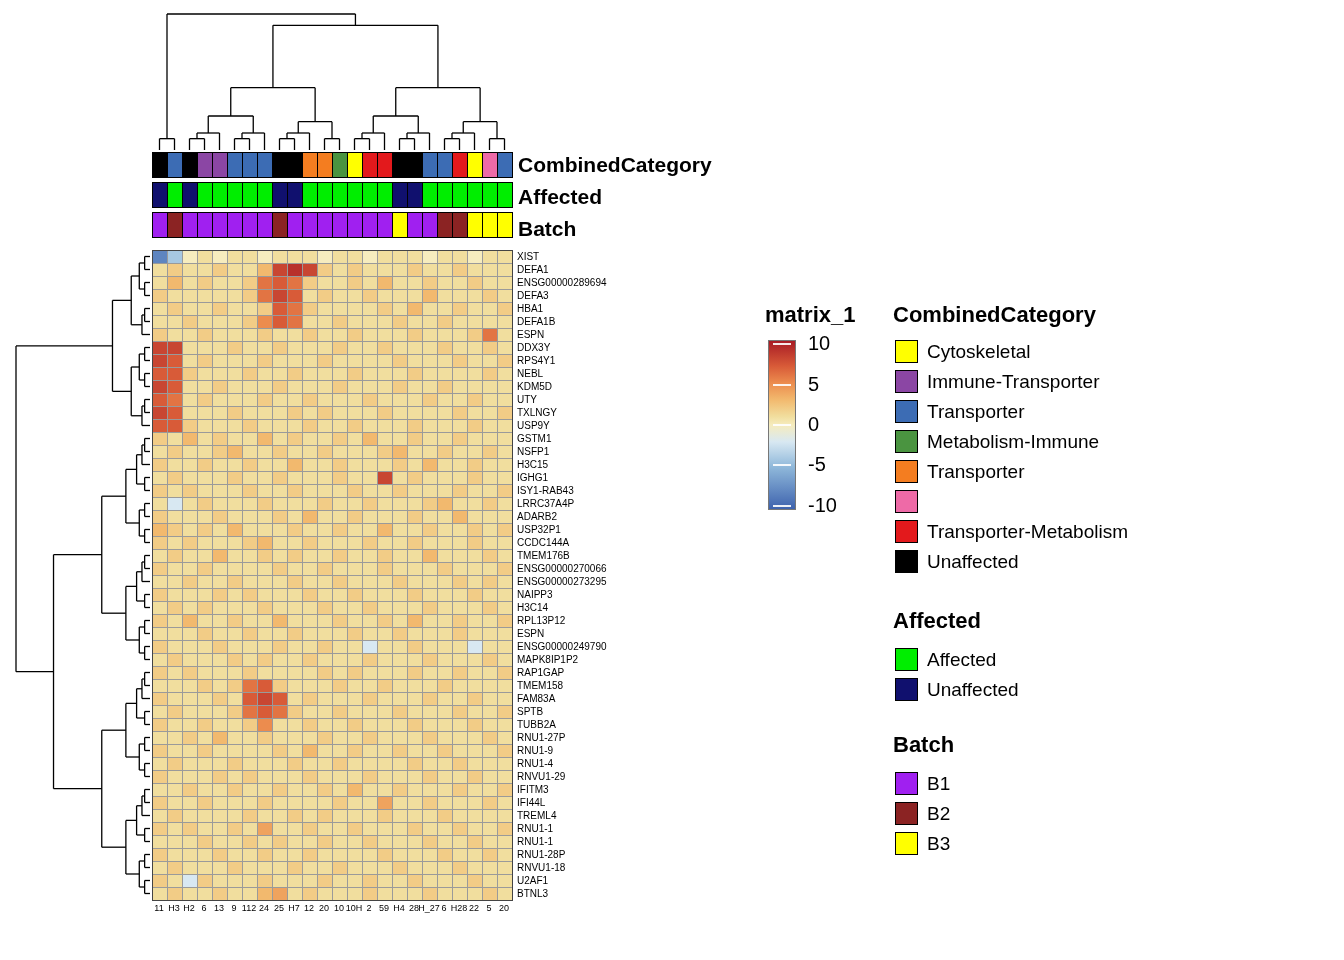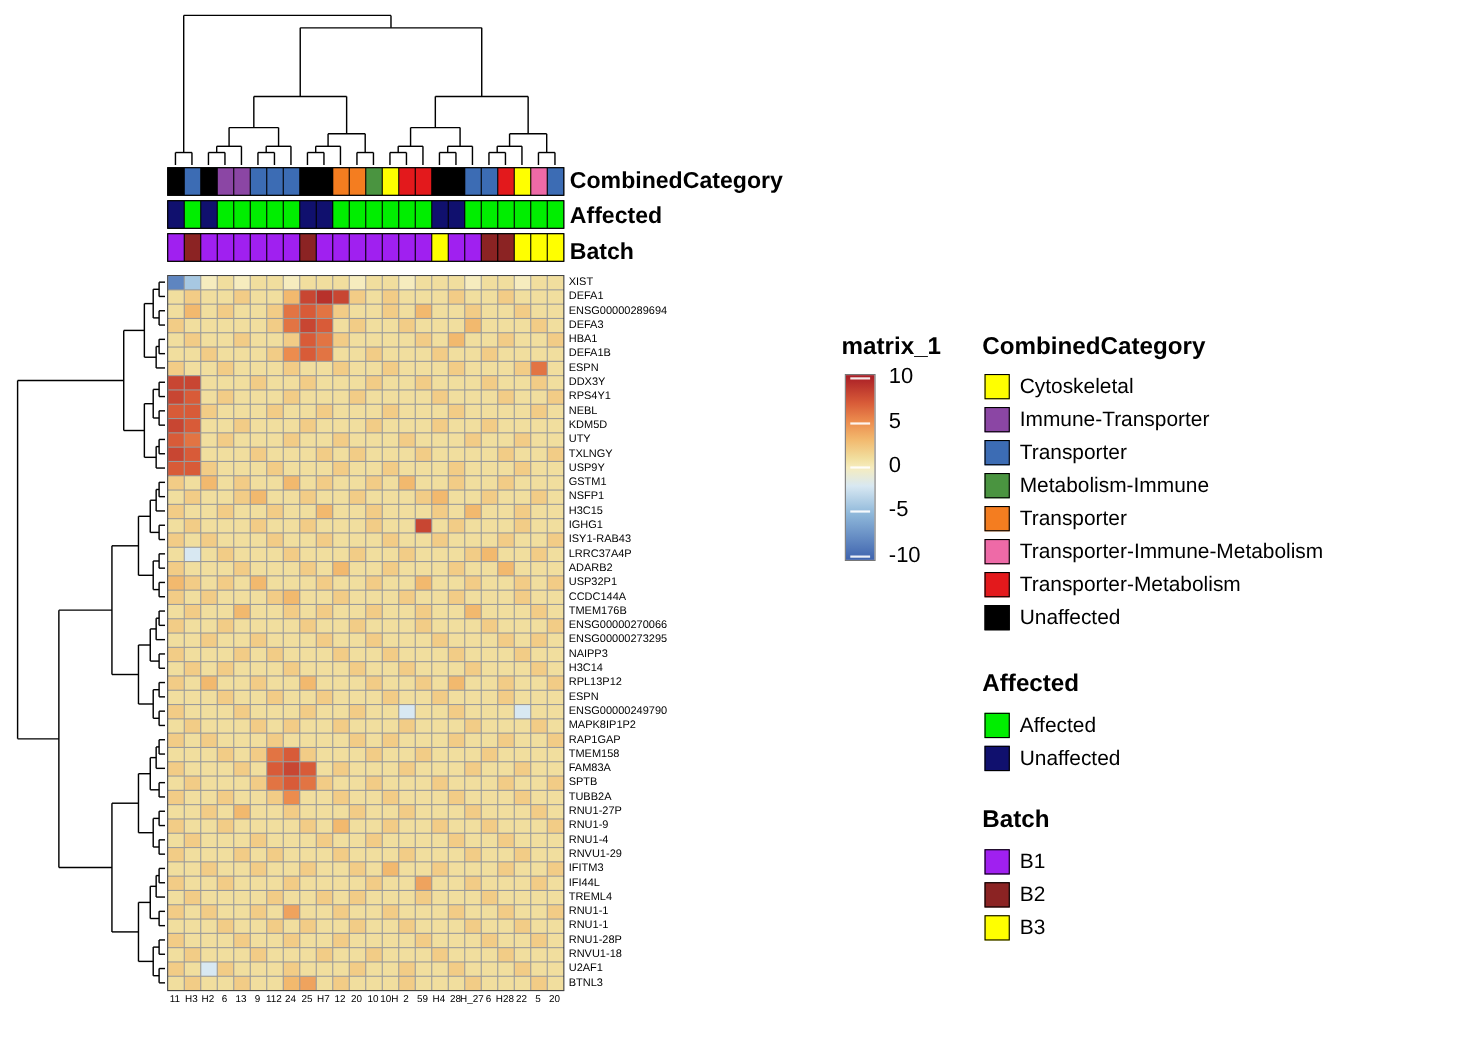--- a/index.html
+++ b/index.html
@@ -1636,21 +1636,20 @@
       <div class="legend-item" style="left: 895px; top: 430px;">
         <div class="legend-swatch" style="background: rgb(74, 148, 64);"></div>
         <div class="legend-label">Metabolism-Immune</div>
       </div>
       <div class="legend-item" style="left: 895px; top: 460px;">
         <div class="legend-swatch" style="background: rgb(244, 125, 32);"></div>
         <div class="legend-label">Transporter</div>
       </div>
       <div class="legend-item" style="left: 895px; top: 490px;">
         <div class="legend-swatch" style="background: rgb(238, 106, 167);"></div>
-        <div class="legend-label">Transporter-Immune-Metabolism</div>
       </div>
       <div class="legend-item" style="left: 895px; top: 520px;">
         <div class="legend-swatch" style="background: rgb(227, 25, 28);"></div>
         <div class="legend-label">Transporter-Metabolism</div>
       </div>
       <div class="legend-item" style="left: 895px; top: 550px;">
         <div class="legend-swatch" style="background: rgb(0, 0, 0);"></div>
         <div class="legend-label">Unaffected</div>
       </div>
     </div>

